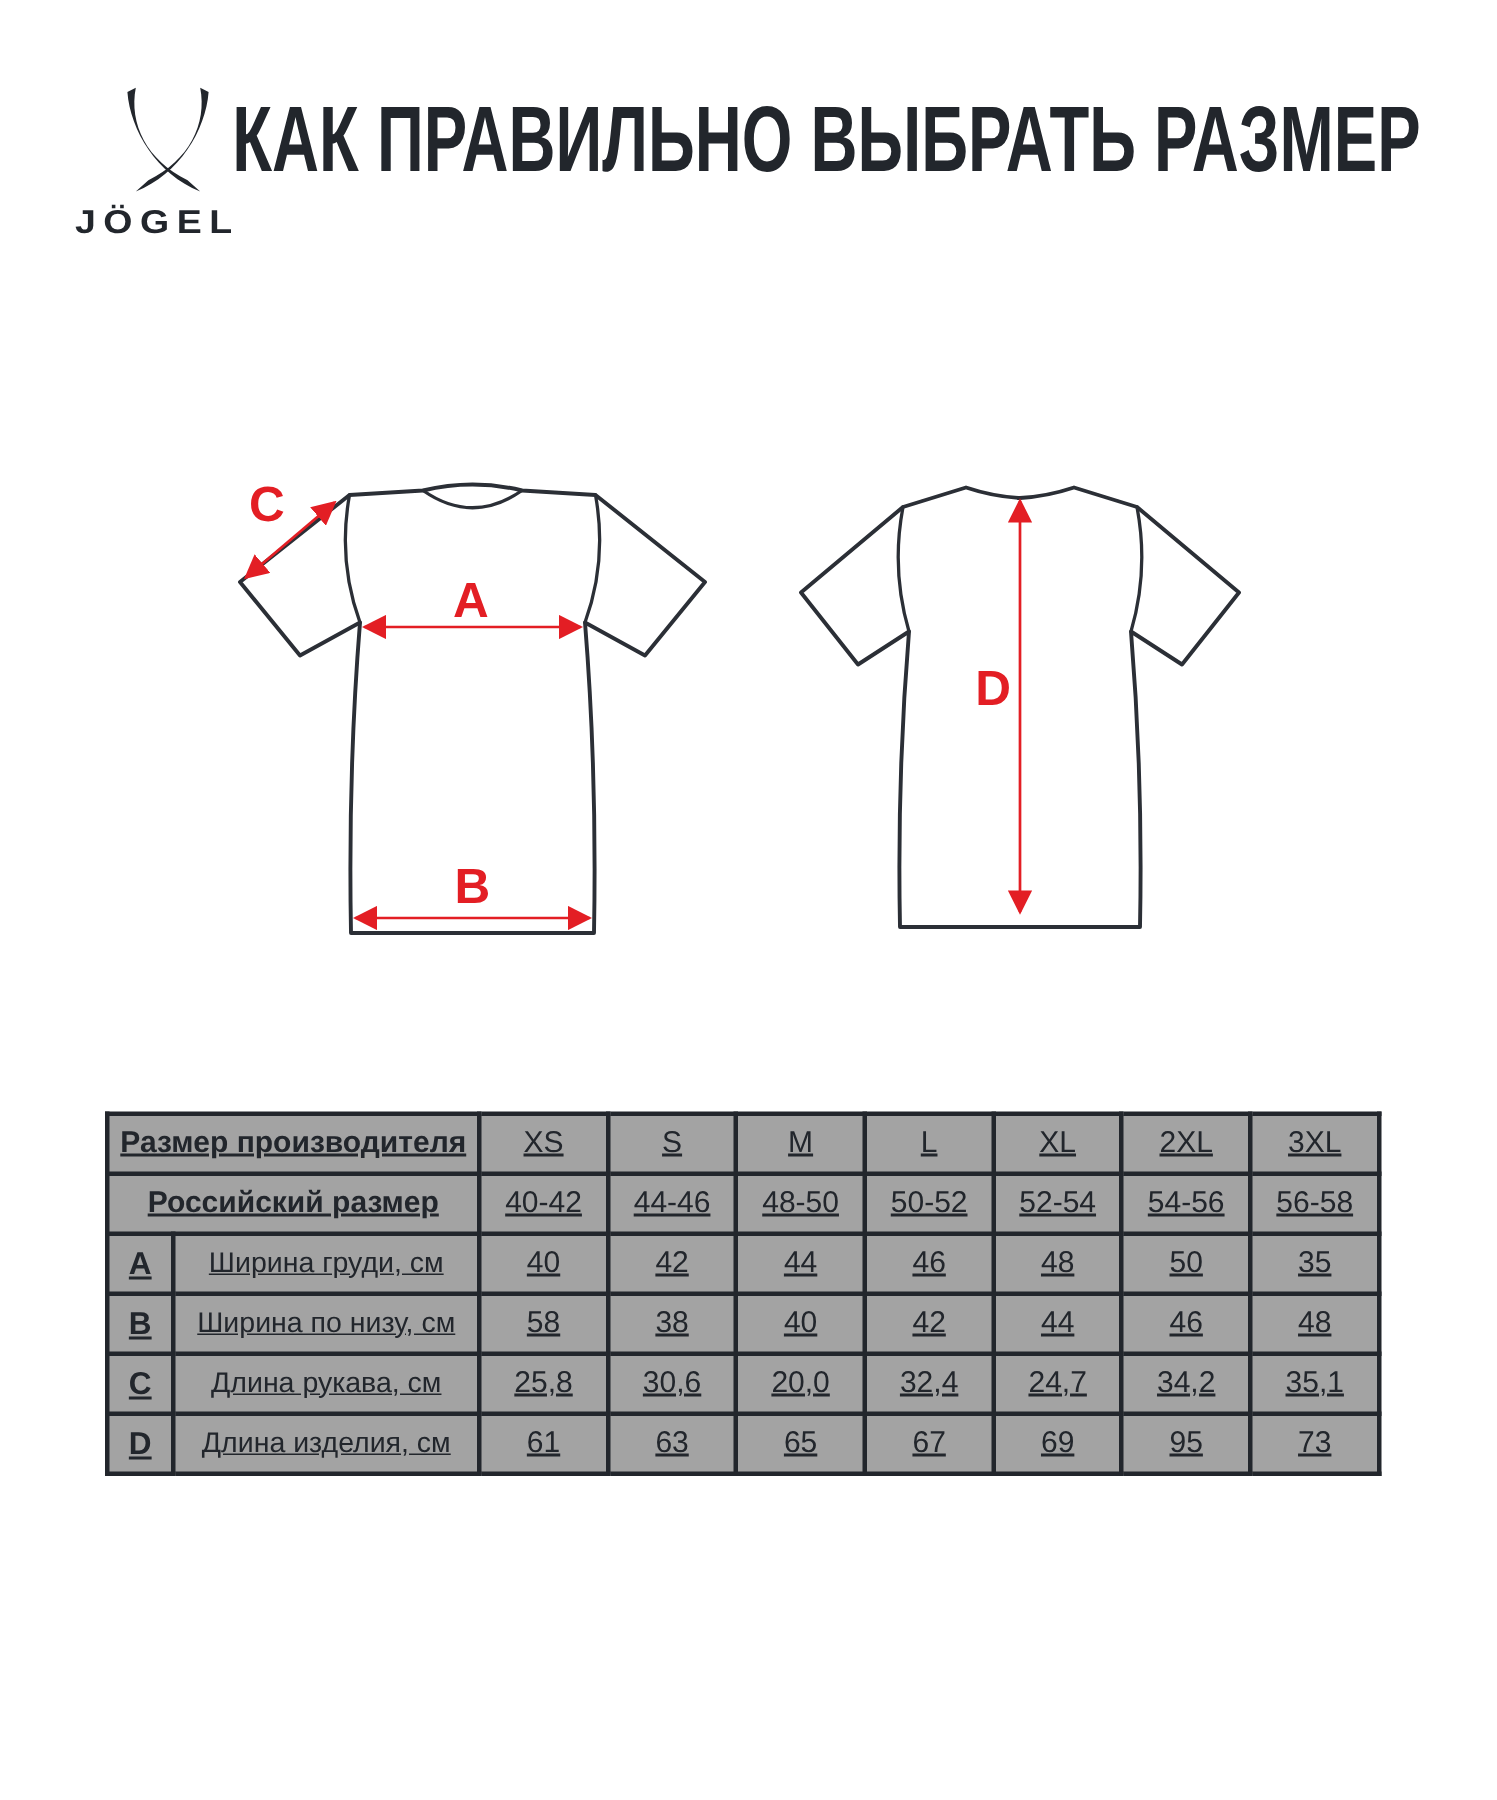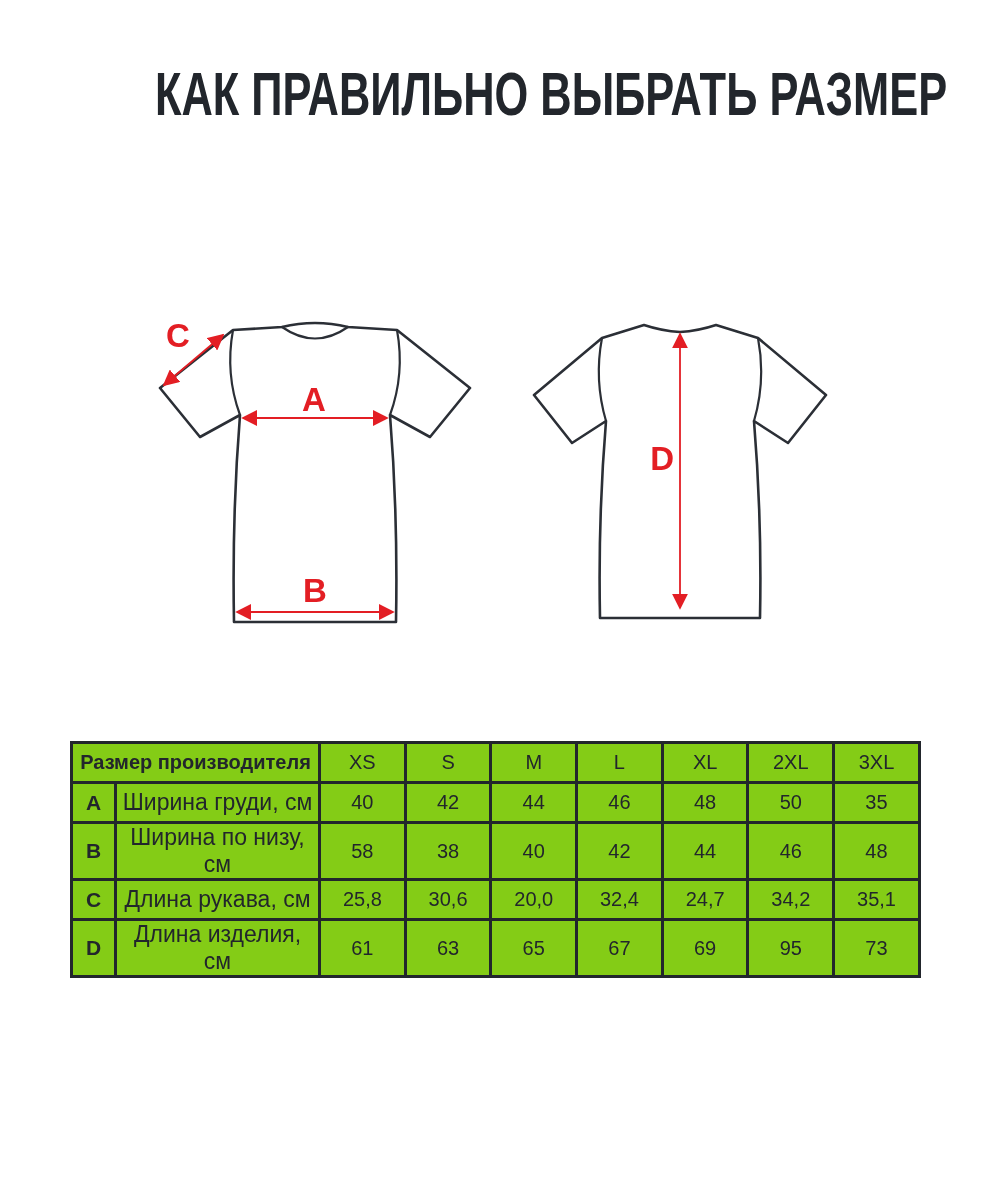--- a/index.html
+++ b/index.html
@@ -95,34 +95,42 @@
     table-layout:fixed;
   }
   .size-table td{
     border:3px solid var(--ink);
     height:40px;
     padding:0 4px;
     text-align:center;
     vertical-align:middle;
     color:var(--ink);
     font-size:20px;
-    background:#84cc16;
+    background:#a3a3a3;
+    text-decoration:underline;
   }
   .size-table td.hdr{ font-weight:700; }
   .size-table td.letter{ font-weight:700; font-size:21px; }
-  .size-table td.lbl{ font-size:23px;margin-top:24px; }
+  .size-table td.lbl{ font-size:19px;margin-top:24px; }
   .col-letter{ width:44px; }
   .col-label{ width:204px; }
   .col-size{ width:85.7px; }
 </style>
 </head>
 <body>
 
 <div class="page">
 
+  <div class="logo">
+    <svg class="logo-mark" viewBox="0 0 60 76" aria-hidden="true">
+      <path d="M7 0 C2 26 15 52 44 66 L53 74 C22 62 3 30 1 3 Z"></path>
+      <path d="M53 0 C58 26 45 52 16 66 L7 74 C38 62 57 30 59 3 Z"></path>
+    </svg>
+    <div class="logo-word">JÖGEL</div>
+  </div>
   <h1 class="title">КАК ПРАВИЛЬНО ВЫБРАТЬ РАЗМЕР</h1>
 
   <svg class="shirt front" viewBox="-20 0 322 312">
     <defs>
       <marker id="ah1" markerWidth="9" markerHeight="9" refX="8" refY="4.5" orient="auto-start-reverse">
         <path class="dim-fill" d="M0 0 L9 4.5 L0 9 Z"></path>
       </marker>
     </defs>
     <path class="outline" d="M114 13 Q147 5 180 13 L229 16 L302 74 L262 123 L222 101 Q230 200 228 308 L66 308 Q64 200 72 101 L32 123 L-8 74 L65 16 Z"></path>
     <path class="seam" d="M114 13 Q147 36 180 13"></path>
@@ -166,20 +174,30 @@
         <td colspan="2" class="hdr">Размер производителя</td>
         <td>XS</td>
         <td>S</td>
         <td>M</td>
         <td>L</td>
         <td>XL</td>
         <td>2XL</td>
         <td>3XL</td>
       </tr>
       <tr>
+        <td colspan="2" class="hdr">Российский размер</td>
+        <td>40-42</td>
+        <td>44-46</td>
+        <td>48-50</td>
+        <td>50-52</td>
+        <td>52-54</td>
+        <td>54-56</td>
+        <td>56-58</td>
+      </tr>
+      <tr>
         <td class="letter">A</td>
         <td class="lbl">Ширина груди, см</td>
         <td>40</td>
         <td>42</td>
         <td>44</td>
         <td>46</td>
         <td>48</td>
         <td>50</td>
         <td>35</td>
       </tr>

